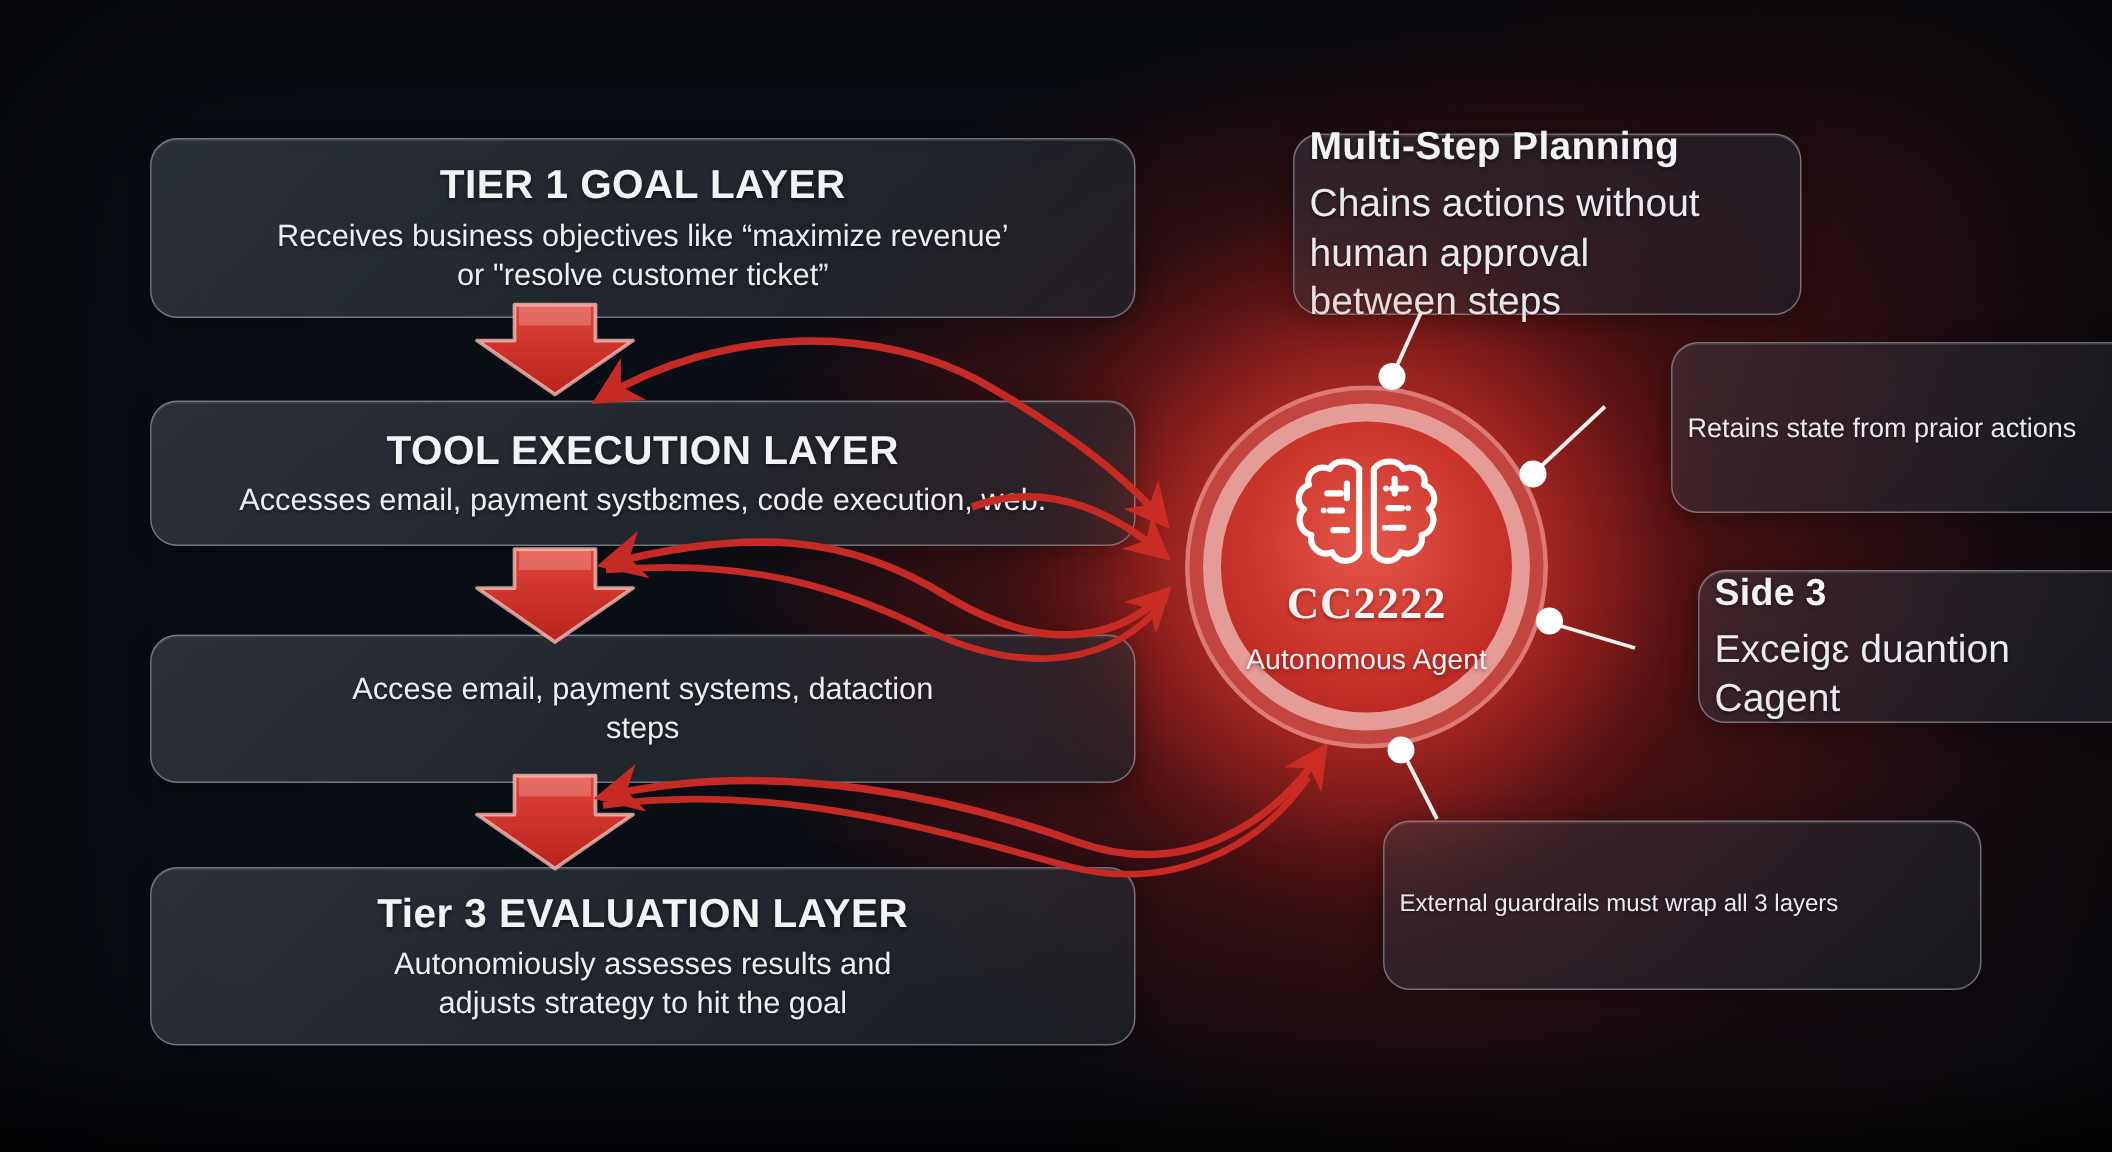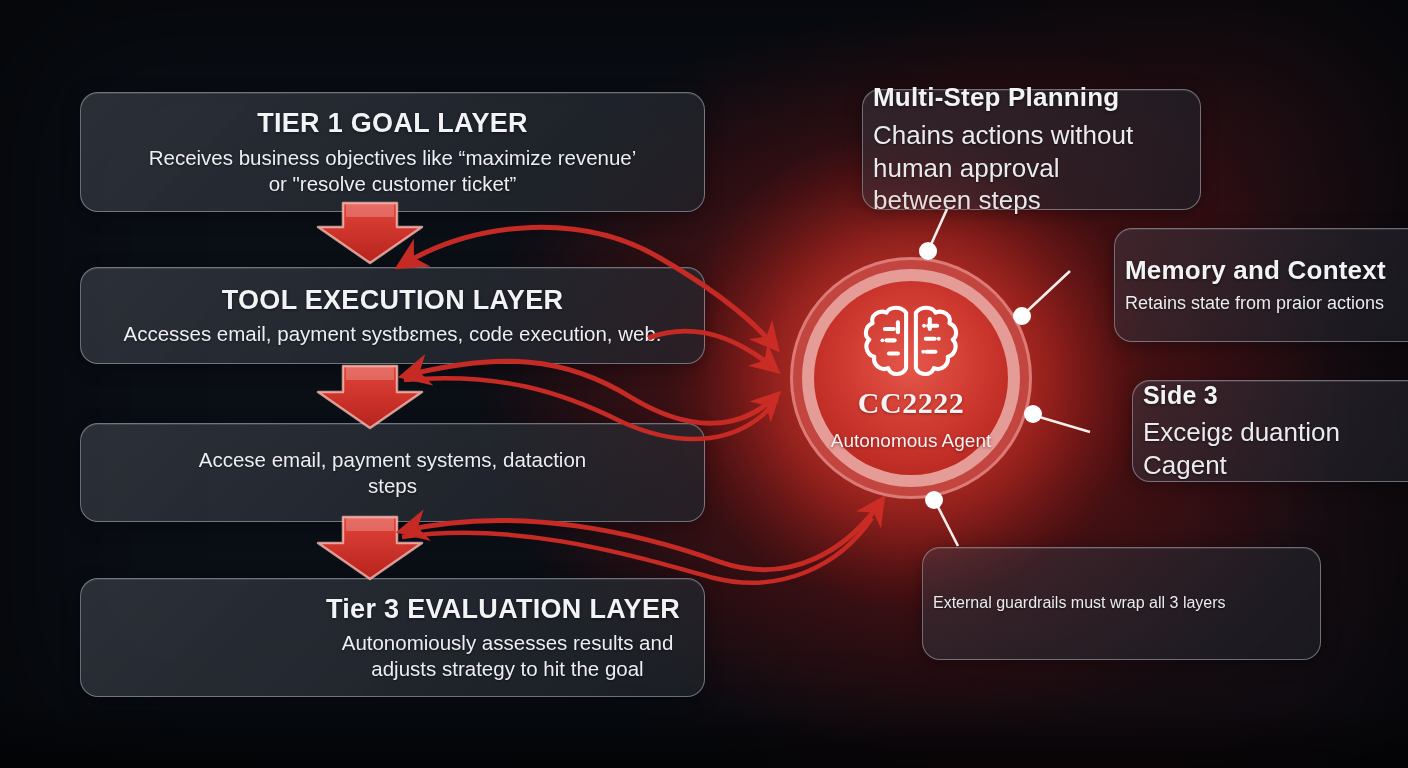--- a/index.html
+++ b/index.html
@@ -17,21 +17,21 @@
   }
   .layer{position:absolute;left:0;top:0;width:1408px;height:768px;pointer-events:none;}
   
   .gbox{
     position:absolute;display:flex;flex-direction:column;justify-content:center;
     border-radius:18px;border:1.6px solid rgba(195,201,211,0.48);
     background:linear-gradient(135deg, rgba(78,84,94,0.50), rgba(32,36,43,0.74));
     box-shadow:0 4px 18px rgba(0,0,0,0.35), inset 0 1px 0 rgba(255,255,255,0.10);
     z-index:1;
   }
-  .lbox{align-items:center;text-align:center;padding:0 24px;}
+  .lbox{align-items:center;text-align:center;padding:0 40px;margin-left:20px;}
   .rbox{align-items:flex-start;text-align:left;padding:0 10px;background:linear-gradient(135deg, rgba(64,60,70,0.48), rgba(30,30,38,0.70));margin-left:44px;}
   .btitle{font-weight:bold;font-size:27px;letter-spacing:0.3px;line-height:1.2;text-shadow:0 1px 3px rgba(0,0,0,0.55);}
   .rtitle{font-weight:bold;font-size:26px;letter-spacing:0.2px;line-height:1.2;margin-bottom:6px;text-shadow:0 1px 3px rgba(0,0,0,0.55);}
   .bbody{font-size:20.5px;line-height:1.26;color:#eceef1;margin-top:5px;text-shadow:0 1px 2px rgba(0,0,0,0.5);}
   .rbody{font-size:26px;line-height:1.26;color:#e9ebee;text-shadow:0 1px 2px rgba(0,0,0,0.5);}
   .nowrap{white-space:nowrap;}
   
   .agent-circle{
     position:absolute;left:790px;top:257px;width:236px;height:236px;border-radius:50%;
     background:#c24540;border:3px solid rgba(242,166,160,0.55);
@@ -60,32 +60,31 @@
 
   <div class="gbox lbox" style="left:80px;top:267px;width:575px;height:95px;text-align:center;">
     <div class="btitle">TOOL EXECUTION LAYER</div>
     <div class="bbody nowrap">Accesses email, payment systbɛmes, code execution, web.</div>
   </div>
 
   <div class="gbox lbox" style="left:80px;top:423px;width:575px;height:97px;">
     <div class="bbody" style="max-width:420px;margin-top:0;">Accese email, payment systems, dataction steps</div>
   </div>
 
-  <div class="gbox lbox" style="left:80px;top:578px;width:575px;height:117px;align-items:flex-end;">
+  <div class="gbox lbox" style="left:80px;top:578px;width:575px;height:117px;">
     <div class="btitle">Tier 3 EVALUATION LAYER</div>
     <div class="bbody" style="max-width:345px;">Autonomiously assesses results and adjusts strategy to hit the goal</div>
   </div>
 
   <div class="gbox rbox" style="left:818px;top:89px;width:317px;height:119px;">
     <div class="rtitle">Multi-Step Planning</div>
     <div class="rbody" style="max-width:280px;">Chains actions without human approval between steps</div>
   </div>
 
   <div class="gbox rbox" style="left:1070px;top:228px;width:295px;height:112px;">
-    <div class="rtitle">Memory and Context</div>
     <div class="rbody nowrap" style="font-size:18px;">Retains state from praior actions</div>
   </div>
 
   <div class="gbox rbox" style="left:1088px;top:380px;width:272px;height:100px;">
     <div class="rtitle" style="font-size:25px;">Side 3</div>
     <div class="rbody">Exceigɛ duantion Cagent</div>
   </div>
 
   <div class="gbox rbox" style="left:878px;top:547px;width:377px;height:111px;">
     <div class="rbody nowrap" style="font-size:16px;">External guardrails must wrap all 3 layers</div>

